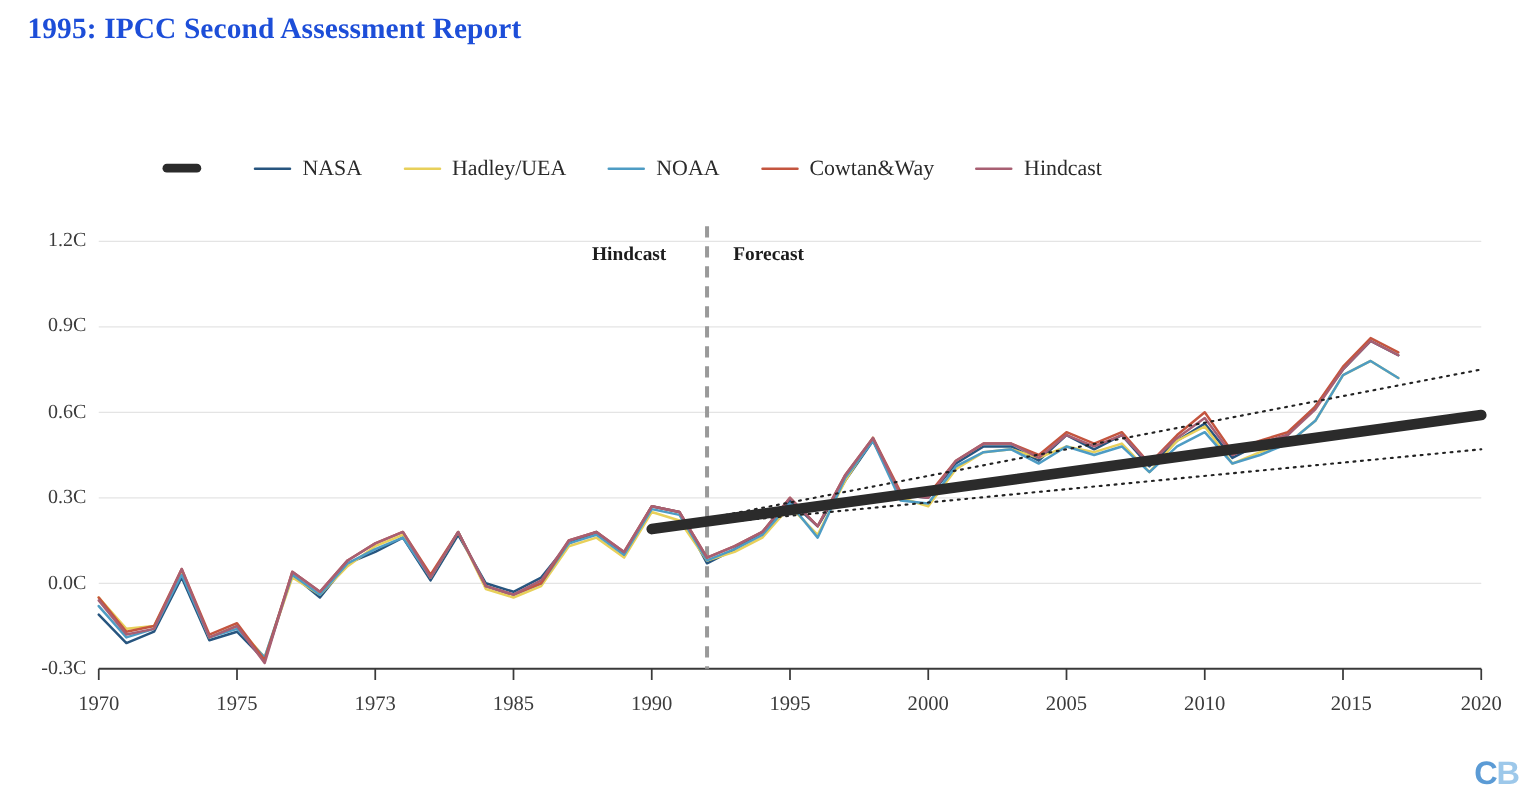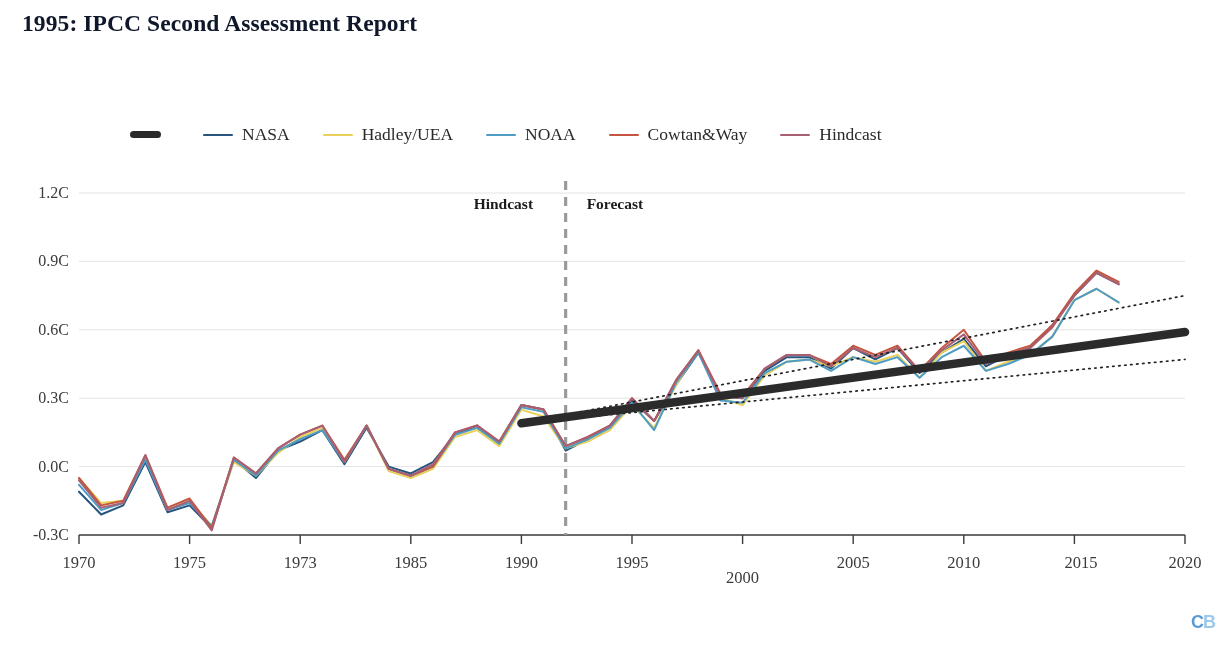--- a/index.html
+++ b/index.html
@@ -21,21 +21,21 @@
     width: 1227px;
     height: 645px;
   }
   .title {
     position: absolute;
     left: 22px;
     top: 10px;
     font-size: 23.5px;
     font-weight: bold;
     letter-spacing: 0.1px;
-    color: #0f172a;
+    color: #1d4ed8;
     white-space: nowrap;
   }
   
   .legend {
     position: absolute;
     left: 130px;
     top: 126px;
     display: flex;
     align-items: center;
     gap: 0px;
@@ -102,21 +102,21 @@
     color: #1c1c1c;
     white-space: nowrap;
   }
   
   .logo {
     position: absolute;
     right: 12px;
     bottom: 14px;
     font-family: "Liberation Sans", sans-serif;
     font-weight: bold;
-    font-size: 18px;
+    font-size: 26px;
     letter-spacing: -1px;
     line-height: 1;
   }
   .logo .c { color: #5b9bd5; }
   .logo .b { color: #9dc8ea; }
 </style>
 </head>
 <body>
 
 <div id="page">
@@ -186,21 +186,21 @@
         <div class="ytick-label" style="left: 9px; top: 261.4px;">0.9C</div>
         <div class="ytick-label" style="left: 9px; top: 193px;">1.2C</div>
       </div>
     <div id="xlabels">
         <div class="xtick-label" style="left: 79px; top: 553px;">1970</div>
         <div class="xtick-label" style="left: 189.6px; top: 553px;">1975</div>
         <div class="xtick-label" style="left: 300.2px; top: 553px;">1973</div>
         <div class="xtick-label" style="left: 410.8px; top: 553px;">1985</div>
         <div class="xtick-label" style="left: 521.4px; top: 553px;">1990</div>
         <div class="xtick-label" style="left: 632px; top: 553px;">1995</div>
-        <div class="xtick-label" style="left: 742.6px; top: 553px; margin-top: 15px;">2000</div>
+        <div class="xtick-label" style="left: 742.6px; top: 553px;">2000</div>
         <div class="xtick-label" style="left: 853.2px; top: 553px;">2005</div>
         <div class="xtick-label" style="left: 963.8px; top: 553px;">2010</div>
         <div class="xtick-label" style="left: 1081px; top: 553px;">2015</div>
         <div class="xtick-label" style="left: 1185px; top: 553px;">2020</div>
       </div>
     <div class="phase-label" id="hindcast-label" style="left: 473.64px; top: 195px;">Hindcast</div>
     <div class="phase-label" id="forecast-label" style="left: 586.64px; top: 195px;">Forecast</div>
   </div>
 
   <div class="logo">

